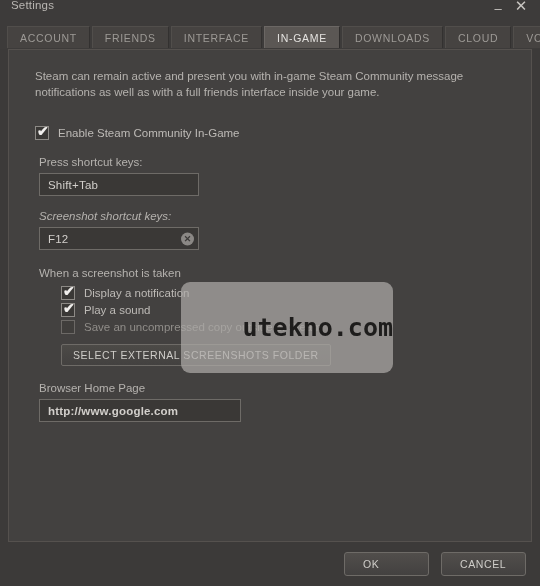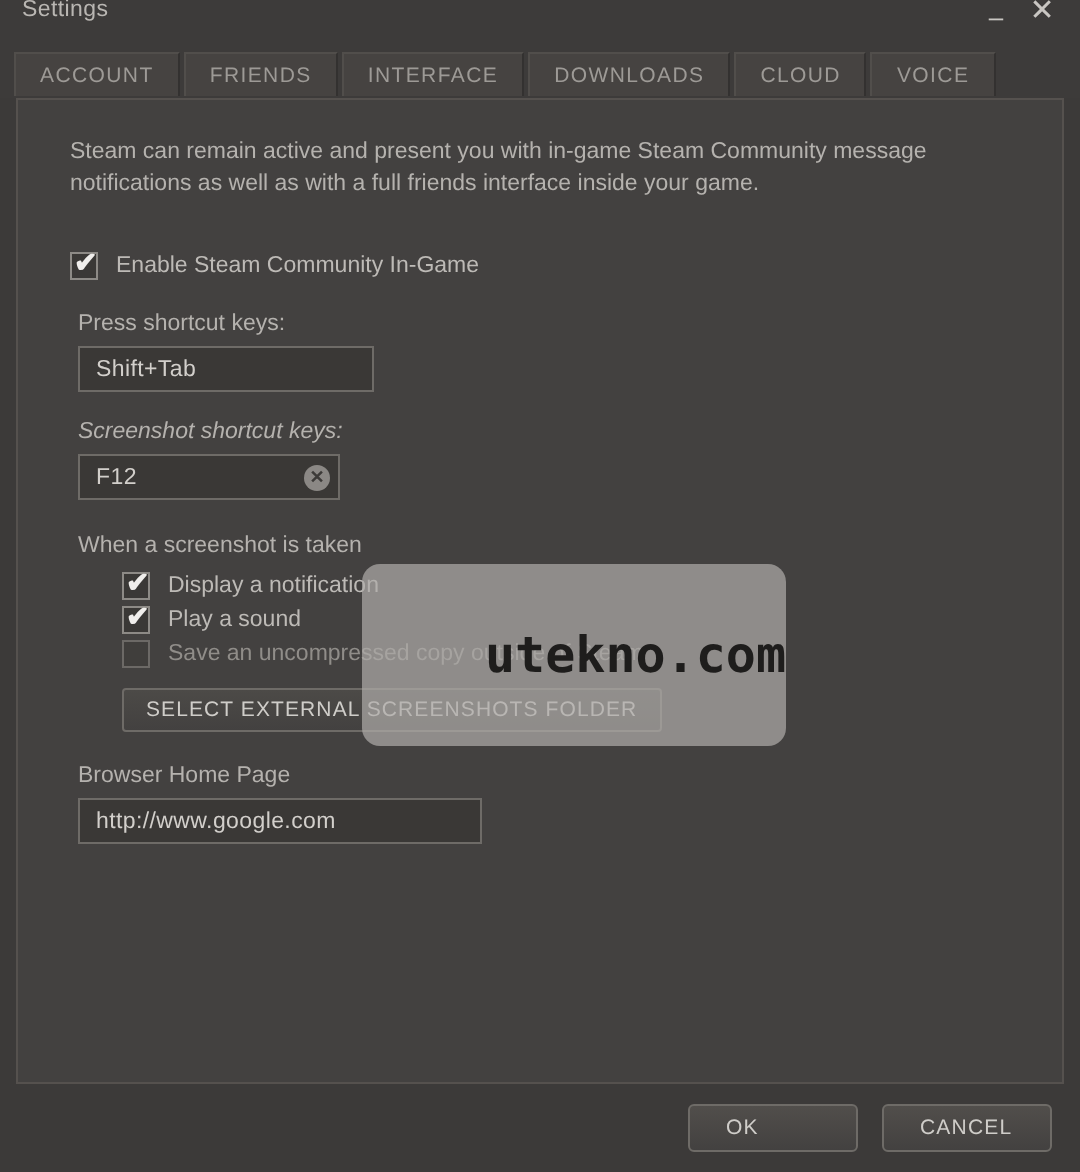--- a/index.html
+++ b/index.html
@@ -193,23 +193,23 @@
     box-sizing: border-box;
     display: flex;
     align-items: center;
     padding: 0 8px;
   }
   .textfield .val {
     font-size: 11.5px;
     color: #d2cfcb;
     letter-spacing: 0.2px;
   }
-  .tf-shortcut { width: 148px; margin-left: 4px; }
-  .tf-screenshot { width: 131px; margin-left: 4px; }
-  .tf-home { width: 202px; margin-left: 4px; }
+  .tf-shortcut { width: 160px; margin-left: 4px; }
+  .tf-screenshot { width: 160px; margin-left: 4px; }
+  .tf-home { width: 202px; margin-left: 4px; font-weight: bold; }
 
   .clear-btn {
     position: absolute;
     right: 4px;
     top: 50%;
     transform: translateY(-50%);
     width: 13px;
     height: 13px;
     border-radius: 50%;
     background: #8b8885;
@@ -309,20 +309,21 @@
     <div class="win-controls">
       <div class="win-btn min">–</div>
       <div class="win-btn close">✕</div>
     </div>
   </div>
 
   <div class="tabbar">
     <div class="tab">ACCOUNT</div>
     <div class="tab">FRIENDS</div>
     <div class="tab">INTERFACE</div>
+    <div class="tab active">IN-GAME</div>
     <div class="tab">DOWNLOADS</div>
     <div class="tab">CLOUD</div>
     <div class="tab">VOICE</div>
   </div>
 
   <div class="content">
     <div class="content-inner">
 
       <p class="desc">Steam can remain active and present you with in-game Steam Community message notifications as well as with a full friends interface inside your game.</p>
 

